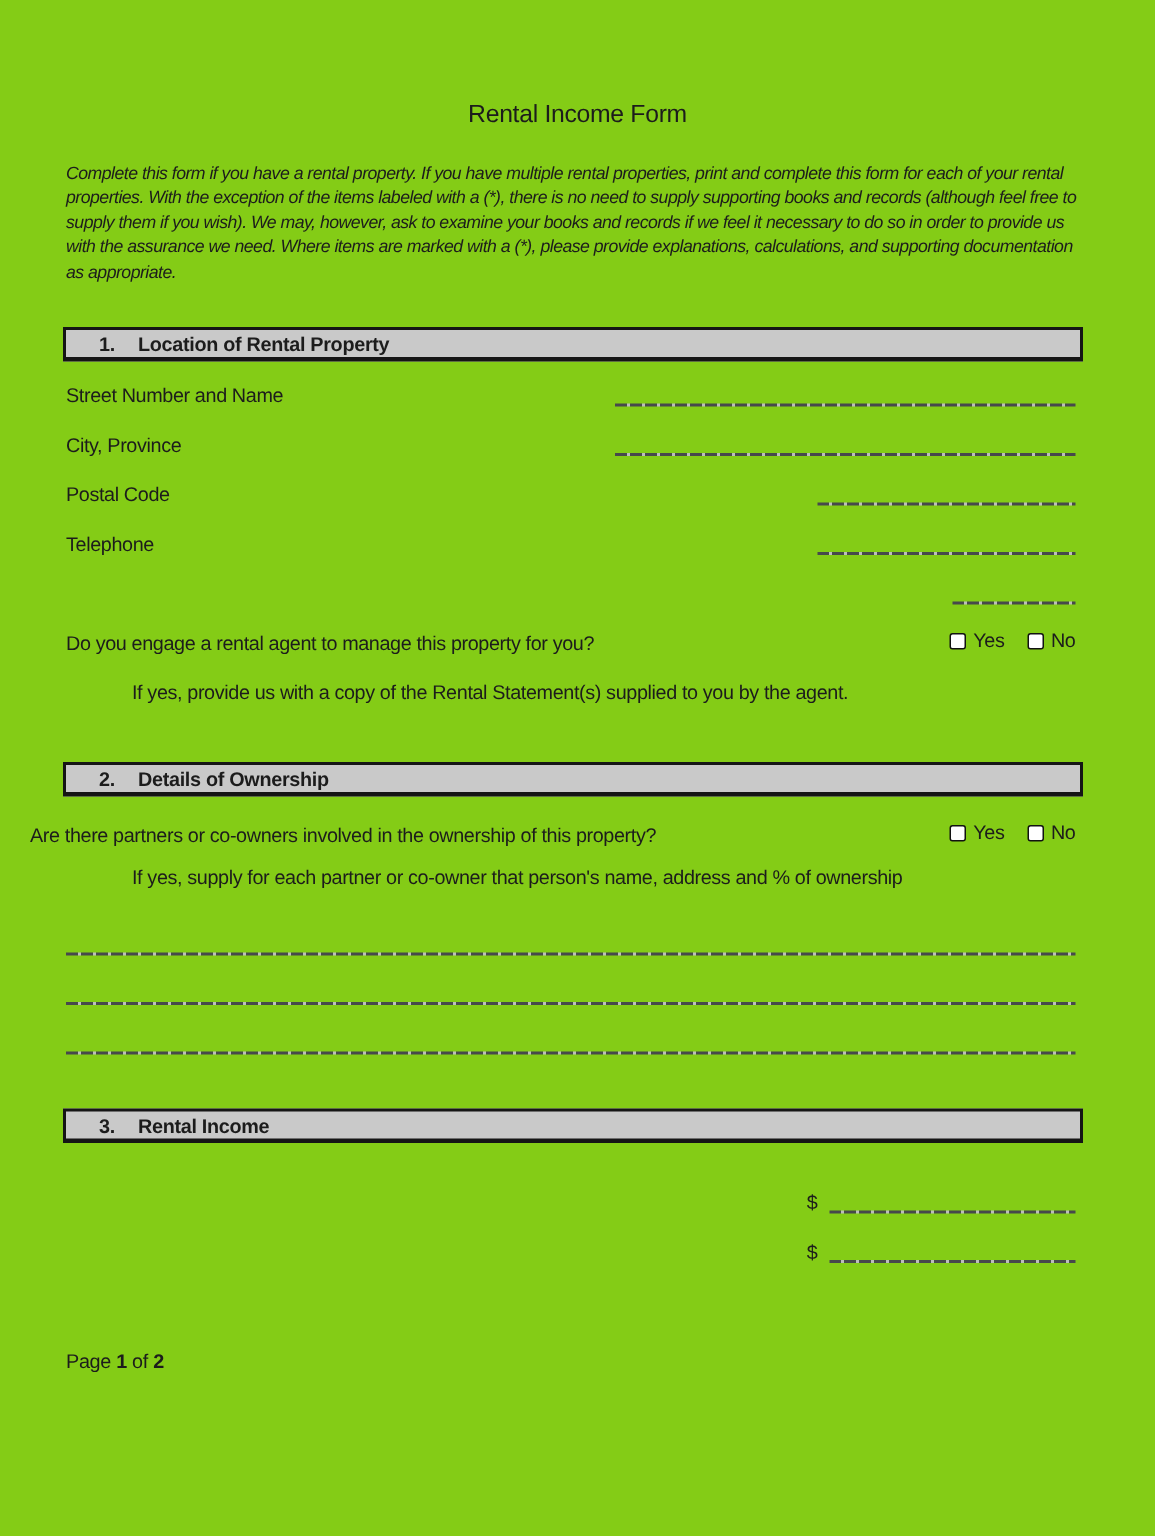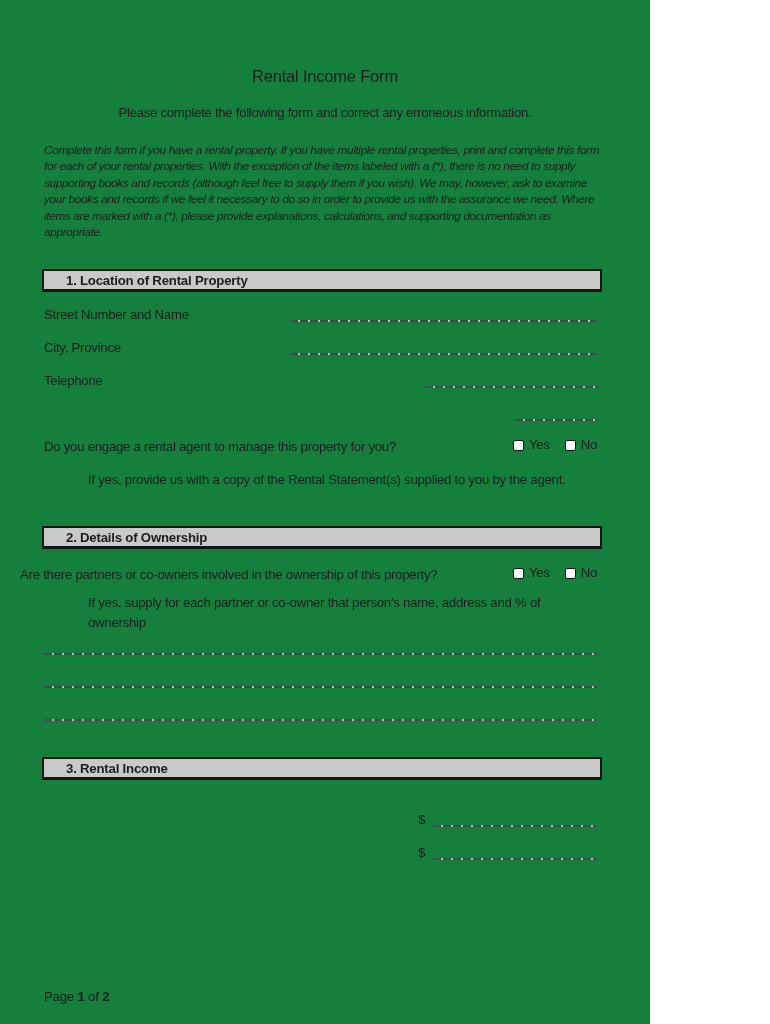--- a/index.html
+++ b/index.html
@@ -1,21 +1,21 @@
 <!DOCTYPE html>
 <html><head>
 <meta charset="utf-8">
 <style>
   * { margin: 0; padding: 0; box-sizing: border-box; }
   html, body { background: #ffffff; }
   .page {
     position: relative;
-    width: 650px;
+    width: 770px;
     height: 1024px;
-    background: #15803d;
+    background: #84cc16;
     font-family: "Liberation Sans", sans-serif;
     color: #1c1c1c;
     overflow: hidden;
   }
   .doc-title {
     padding-top: 66px;
     text-align: center;
     font-size: 16.5px;
     font-weight: 400;
     line-height: 20px;
@@ -46,21 +46,21 @@
     align-items: center;
     padding-left: 22px;
     font-weight: 700;
     font-size: 13.2px;
     letter-spacing: -0.2px;
   }
   .bar-1 { margin-top: 29px; }
   .bar-2 { margin-top: 36px; }
   .bar-3 { margin-top: 36px; }
   .section-number { width: 14px; }
-  .section-title { margin-left: 0; }
+  .section-title { margin-left: 12px; }
   .row {
     display: flex;
     align-items: flex-end;
     margin: 13px 53px 0 44px;
     height: 20px;
     font-size: 13.2px;
     line-height: 20px;
     letter-spacing: -0.25px;
   }
   .row-first { margin-top: 13px; }
@@ -101,52 +101,55 @@
     border-radius: 2px;
     background: #fff;
     flex: 0 0 auto;
   }
   .money-group { margin-left: auto; display: flex; align-items: flex-end; gap: 8px; }
   .dollar { line-height: 20px; }
   .money-line { width: 164px; margin-bottom: 3px; }
   .footer {
     position: absolute;
     left: 44px;
-    top: 989px;
+    top: 900px;
     font-size: 13.2px;
     letter-spacing: -0.2px;
   }
   .footer b { font-weight: 700; }
 </style>
 </head>
 <body>
 
 <div class="page">
 
   <div class="doc-title">Rental Income Form</div>
 
-  <div class="doc-subtitle">Please complete the following form and correct any erroneous information.</div>
 
   <div class="intro">Complete this form if you have a rental property. If you have multiple rental properties, print and complete this form for each of your rental properties. With the exception of the items labeled with a (*), there is no need to supply supporting books and records (although feel free to supply them if you wish). We may, however, ask to examine your books and records if we feel it necessary to do so in order to provide us with the assurance we need. Where items are marked with a (*), please provide explanations, calculations, and supporting documentation as appropriate.</div>
 
   <div class="section-bar bar-1">
     <span class="section-number">1.</span>
     <span class="section-title">Location of Rental Property</span>
   </div>
 
   <div class="row row-first">
     <span class="label">Street Number and Name</span>
     <span class="fill-line w-long"></span>
   </div>
 
   <div class="row">
     <span class="label">City, Province</span>
     <span class="fill-line w-long"></span>
   </div>
 
+  <div class="row">
+    <span class="label">Postal Code</span>
+    <span class="fill-line w-med"></span>
+  </div>
 
   <div class="row">
     <span class="label">Telephone</span>
     <span class="fill-line w-med"></span>
   </div>
 
   <div class="row">
     <span class="fill-line w-short"></span>
   </div>
 

